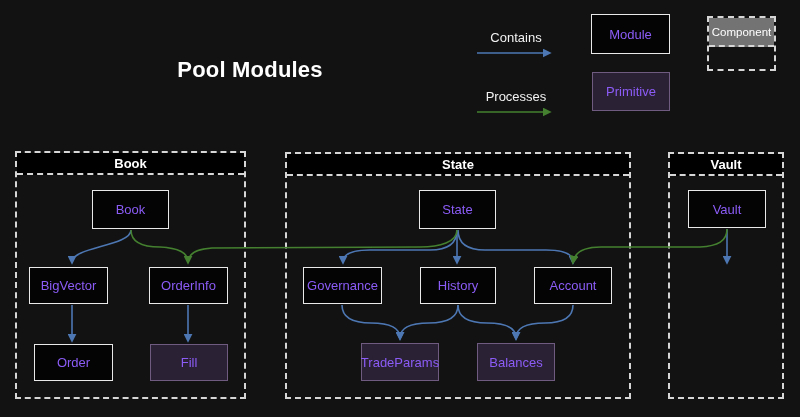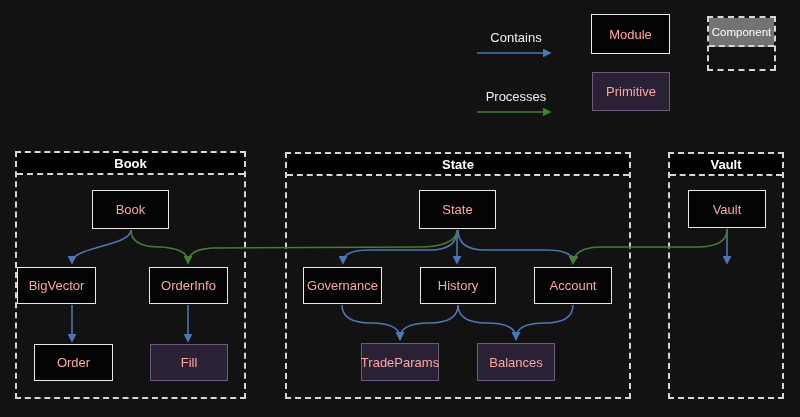--- a/index.html
+++ b/index.html
@@ -10,21 +10,21 @@
   .page-title {
     position:absolute; left:150px; top:57px; width:200px; text-align:center;
     font-size:22px; font-weight:bold; letter-spacing:.2px;
   }
   .legend-label {
     position:absolute; width:92px; text-align:center; font-size:13px; color:#f2f2f2;
   }
   .node {
     position:absolute; background:#040404; border:1.5px solid #e9e9e9;
     display:flex; align-items:center; justify-content:center;
-    font-size:13px; color:#fca5a5; box-sizing:border-box; z-index:10;
+    font-size:13px; color:#8b5cf6; box-sizing:border-box; z-index:10;
   }
   .node.primitive { background:#2b2134; border-color:#6f5b80;justify-content:center; }
   .container {
     position:absolute; border:2px dashed #d6d6d6; box-sizing:border-box; z-index:2;
   }
   .ctitle {
     position:absolute; left:0; right:0; top:0; height:22px; background:#000000;
     border-bottom:2px dashed #d6d6d6; box-sizing:border-box;
     display:flex; align-items:center; justify-content:center;
     font-size:13px; font-weight:bold; color:#ffffff;
@@ -41,20 +41,21 @@
   }
   svg.edges { position:absolute; left:0; top:0; z-index:5; pointer-events:none; }
   .edge-contains { stroke:#4d77b3; stroke-width:1.6; fill:none; }
   .edge-processes { stroke:#44802f; stroke-width:1.6; fill:none; }
 </style>
 </head>
 <body>
 
 <div class="page">
 
+  <div class="page-title">Pool Modules</div>
 
   <div class="legend-label" style="left:470px; top:30px;">Contains</div>
   <div class="legend-label" style="left:470px; top:89px;">Processes</div>
 
   <div class="node" style="left:591px; top:14px; width:79px; height:40px;">
     <span>Module</span>
   </div>
   <div class="node primitive" style="left:592px; top:72px; width:78px; height:39px;">
     <span>Primitive</span>
   </div>
@@ -98,21 +99,21 @@
     <path class="edge-contains" d="M 727 229 L 727 262" marker-end="url(#arrow-blue)"></path>
 
     <path class="edge-processes" d="M 457 230 C 457 242, 440 247, 420 247 L 212 248 C 198 249, 190 253, 189 259"></path>
     <path class="edge-processes" d="M 131 230 C 131 244, 146 247, 160 247 C 178 248, 188 252, 188 262" marker-end="url(#arrow-green)"></path>
     <path class="edge-processes" d="M 727 229 C 727 241, 718 246, 700 247 L 601 247 C 586 247, 575 251, 573 262" marker-end="url(#arrow-green)"></path>
   </svg>
 
   <div class="node" style="left:92px; top:190px; width:77px; height:39px;">
     <span>Book</span>
   </div>
-  <div class="node" style="left:17px; top:267px; width:79px; height:37px;">
+  <div class="node" style="left:29px; top:267px; width:79px; height:37px;">
     <span>BigVector</span>
   </div>
   <div class="node" style="left:149px; top:267px; width:79px; height:37px;">
     <span>OrderInfo</span>
   </div>
   <div class="node" style="left:34px; top:344px; width:79px; height:37px;">
     <span>Order</span>
   </div>
   <div class="node primitive" style="left:150px; top:344px; width:78px; height:37px;">
     <span>Fill</span>

